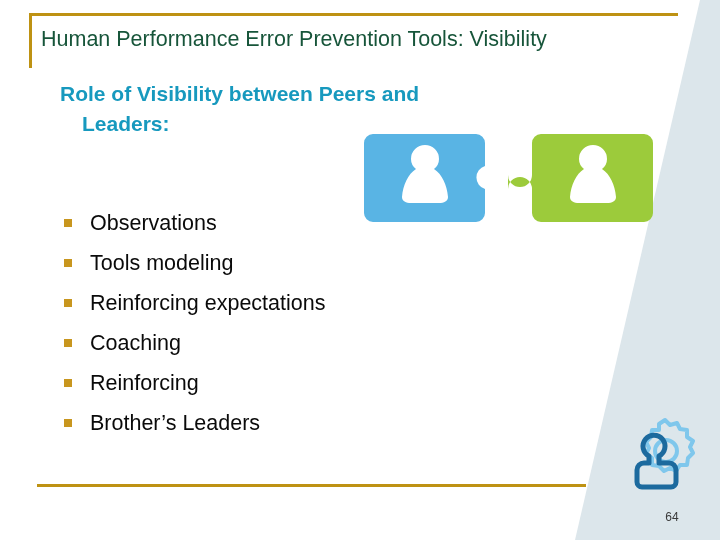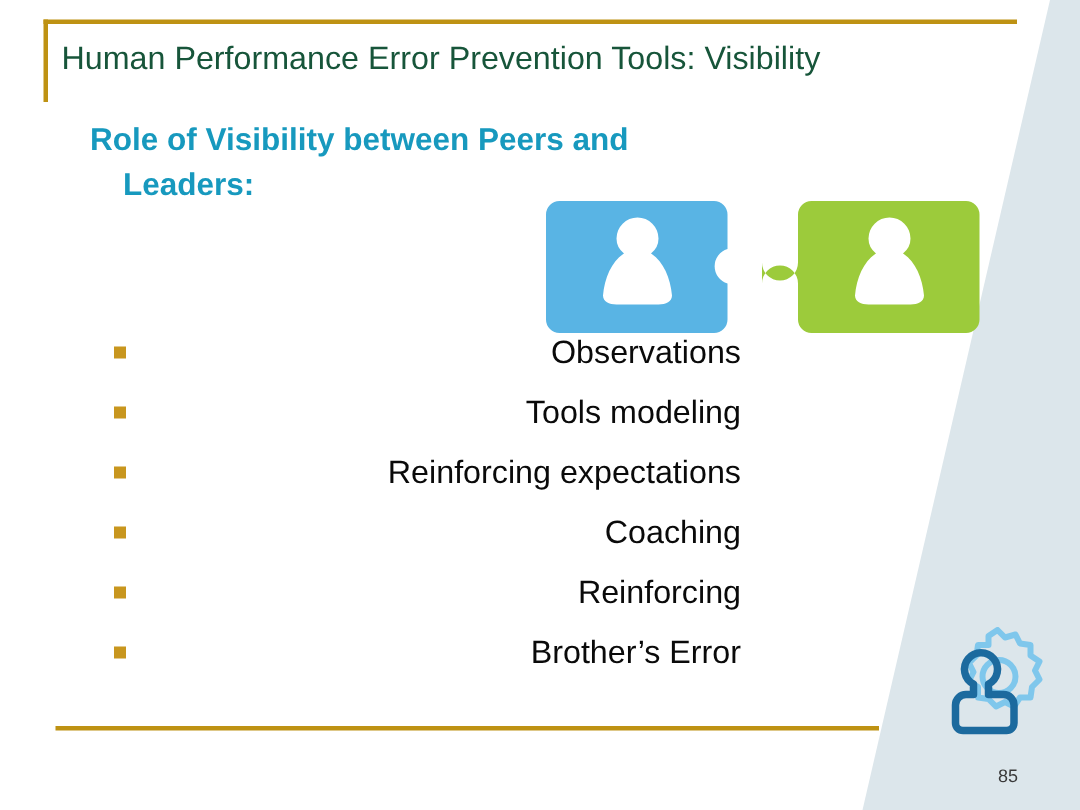--- a/index.html
+++ b/index.html
@@ -69,25 +69,24 @@
   #subtitle .indent-line {
     display: block;
     padding-left: 22px;
   }
 
   
   #bullet-list {
     position: absolute;
     left: 62px;
     top: 203px;
-    margin: 12px;
+    margin: 0;
     padding: 0;
     list-style: none;
     width: 420px;
-    text-align: right;
   }
   #bullet-list li {
     position: relative;
     height: 40px;
     line-height: 40px;
     padding-left: 28px;
     font-size: 21.5px;
     color: #0a0a0a;
     white-space: nowrap;
   }
@@ -173,21 +172,21 @@
     <li>
       <span class="marker"></span>
       <span>Coaching</span>
     </li>
     <li>
       <span class="marker"></span>
       <span>Reinforcing</span>
     </li>
     <li>
       <span class="marker"></span>
-      <span>Brother’s Error</span>
+      <span>Brother’s Leaders</span>
     </li>
   </ul>
 
   <svg id="puzzle-graphic" viewBox="0 0 320 100">
 
     <g>
       <path d="M 14,11
                a 9,9 0 0 1 9,-9
                L 126,2
                a 9,9 0 0 1 9,9
@@ -252,15 +251,15 @@
                l 0,12
                a 5,5 0 0 1 -5,5
                l -29,0
                a 5,5 0 0 1 -5,-5
                l 0,-12
                a 7,7 0 0 1 7,-7
                l 5,0 Z"></path>
     </g>
   </svg>
 
-  <div id="page-number">85</div>
+  <div id="page-number">64</div>
 
 </div>
 
 </body></html>

